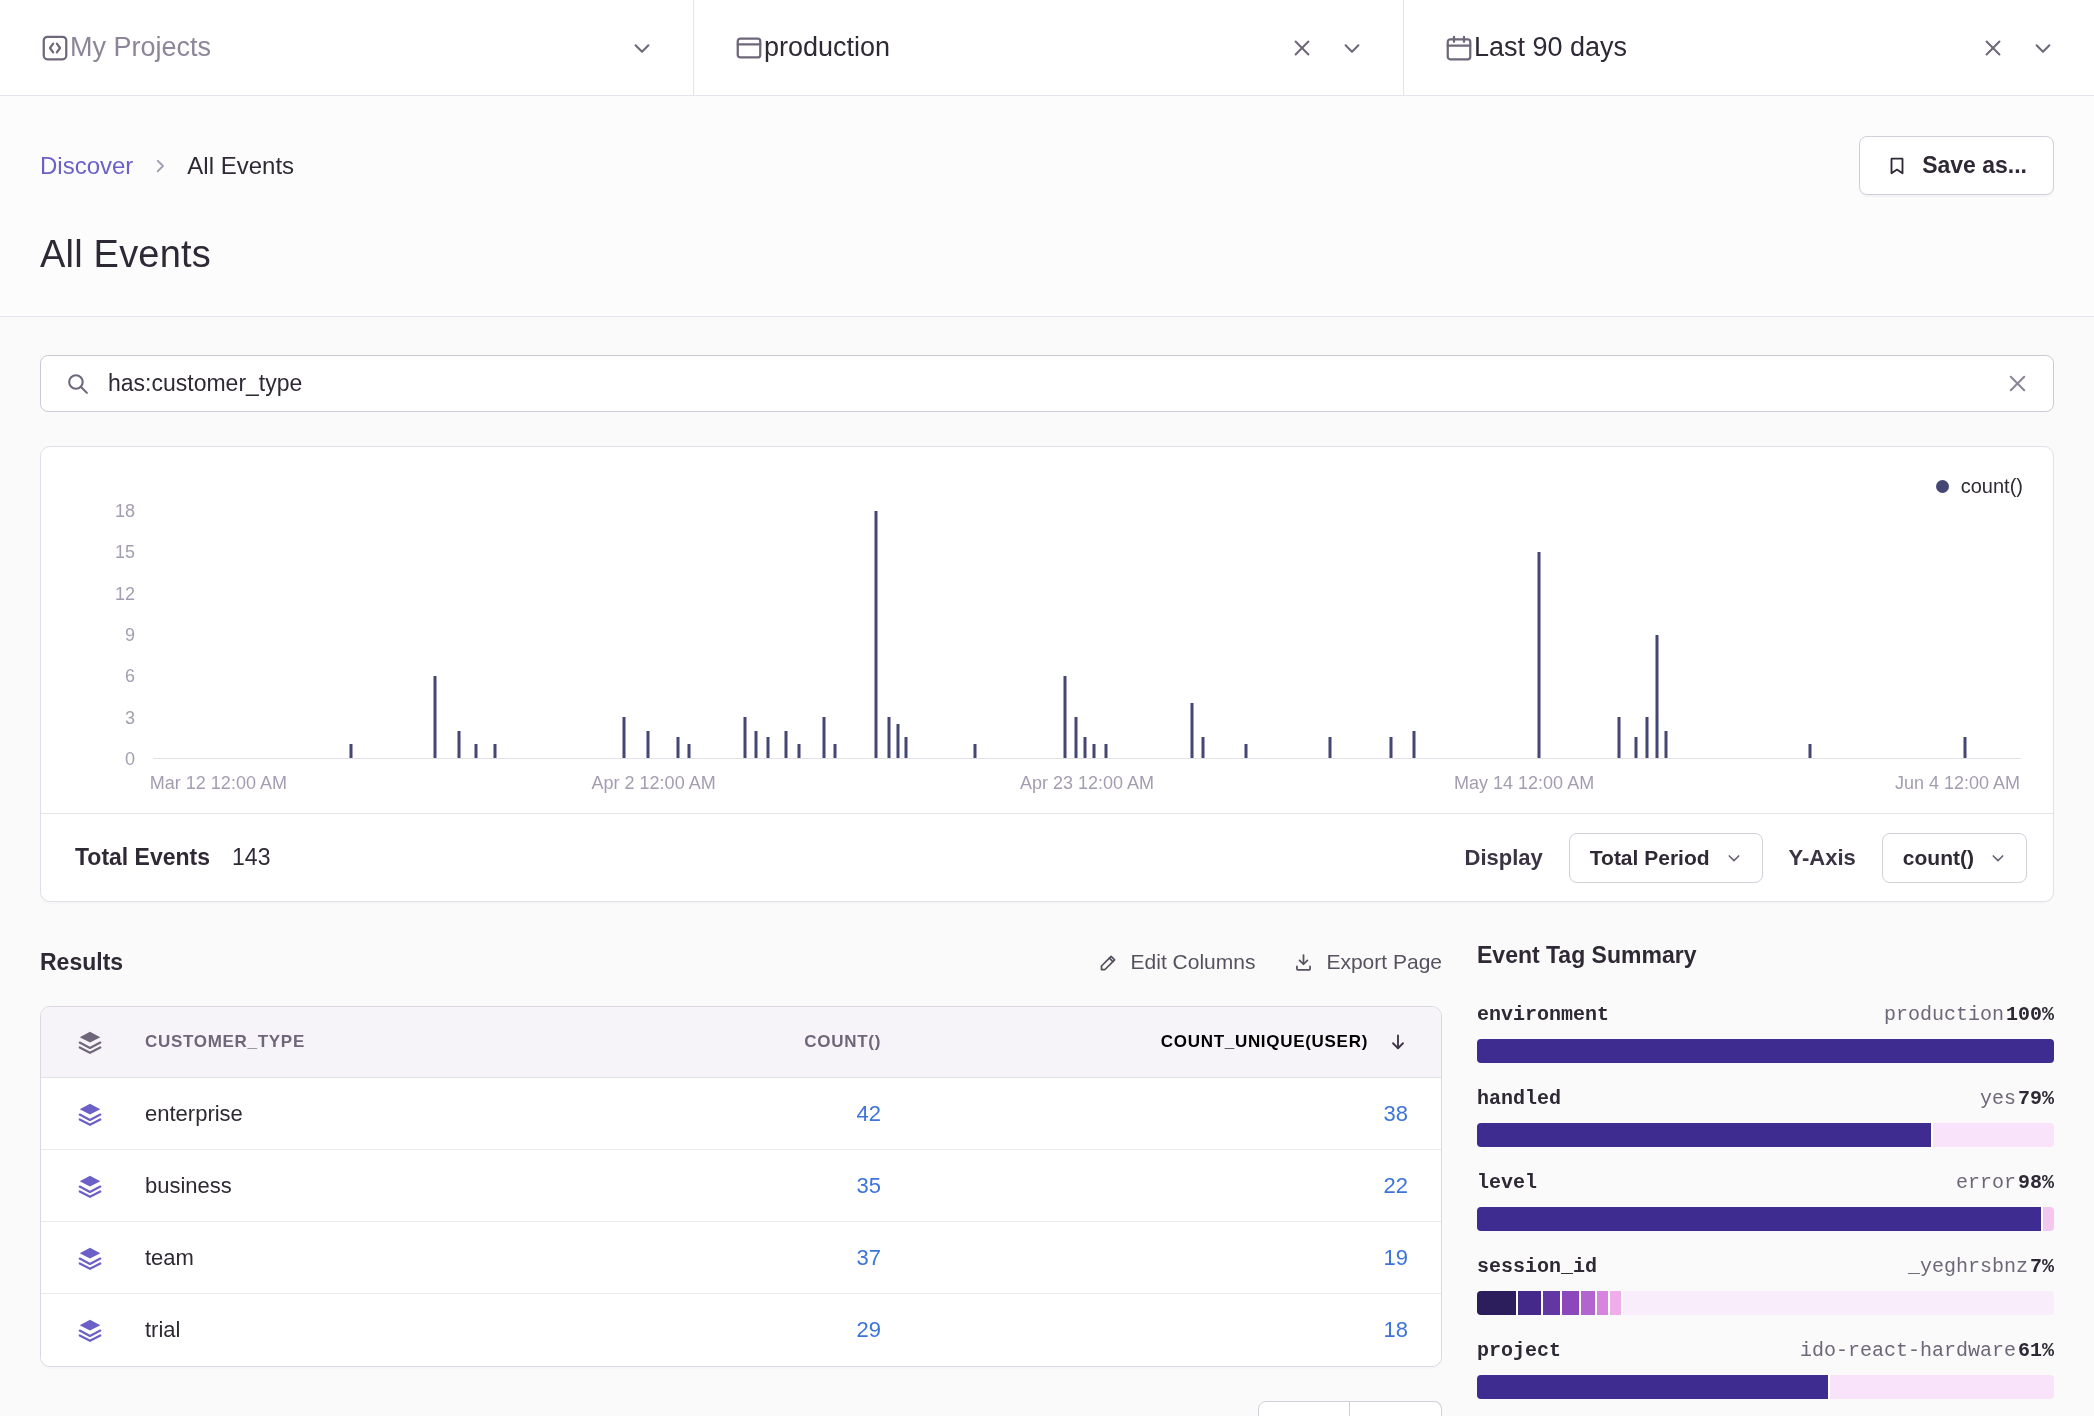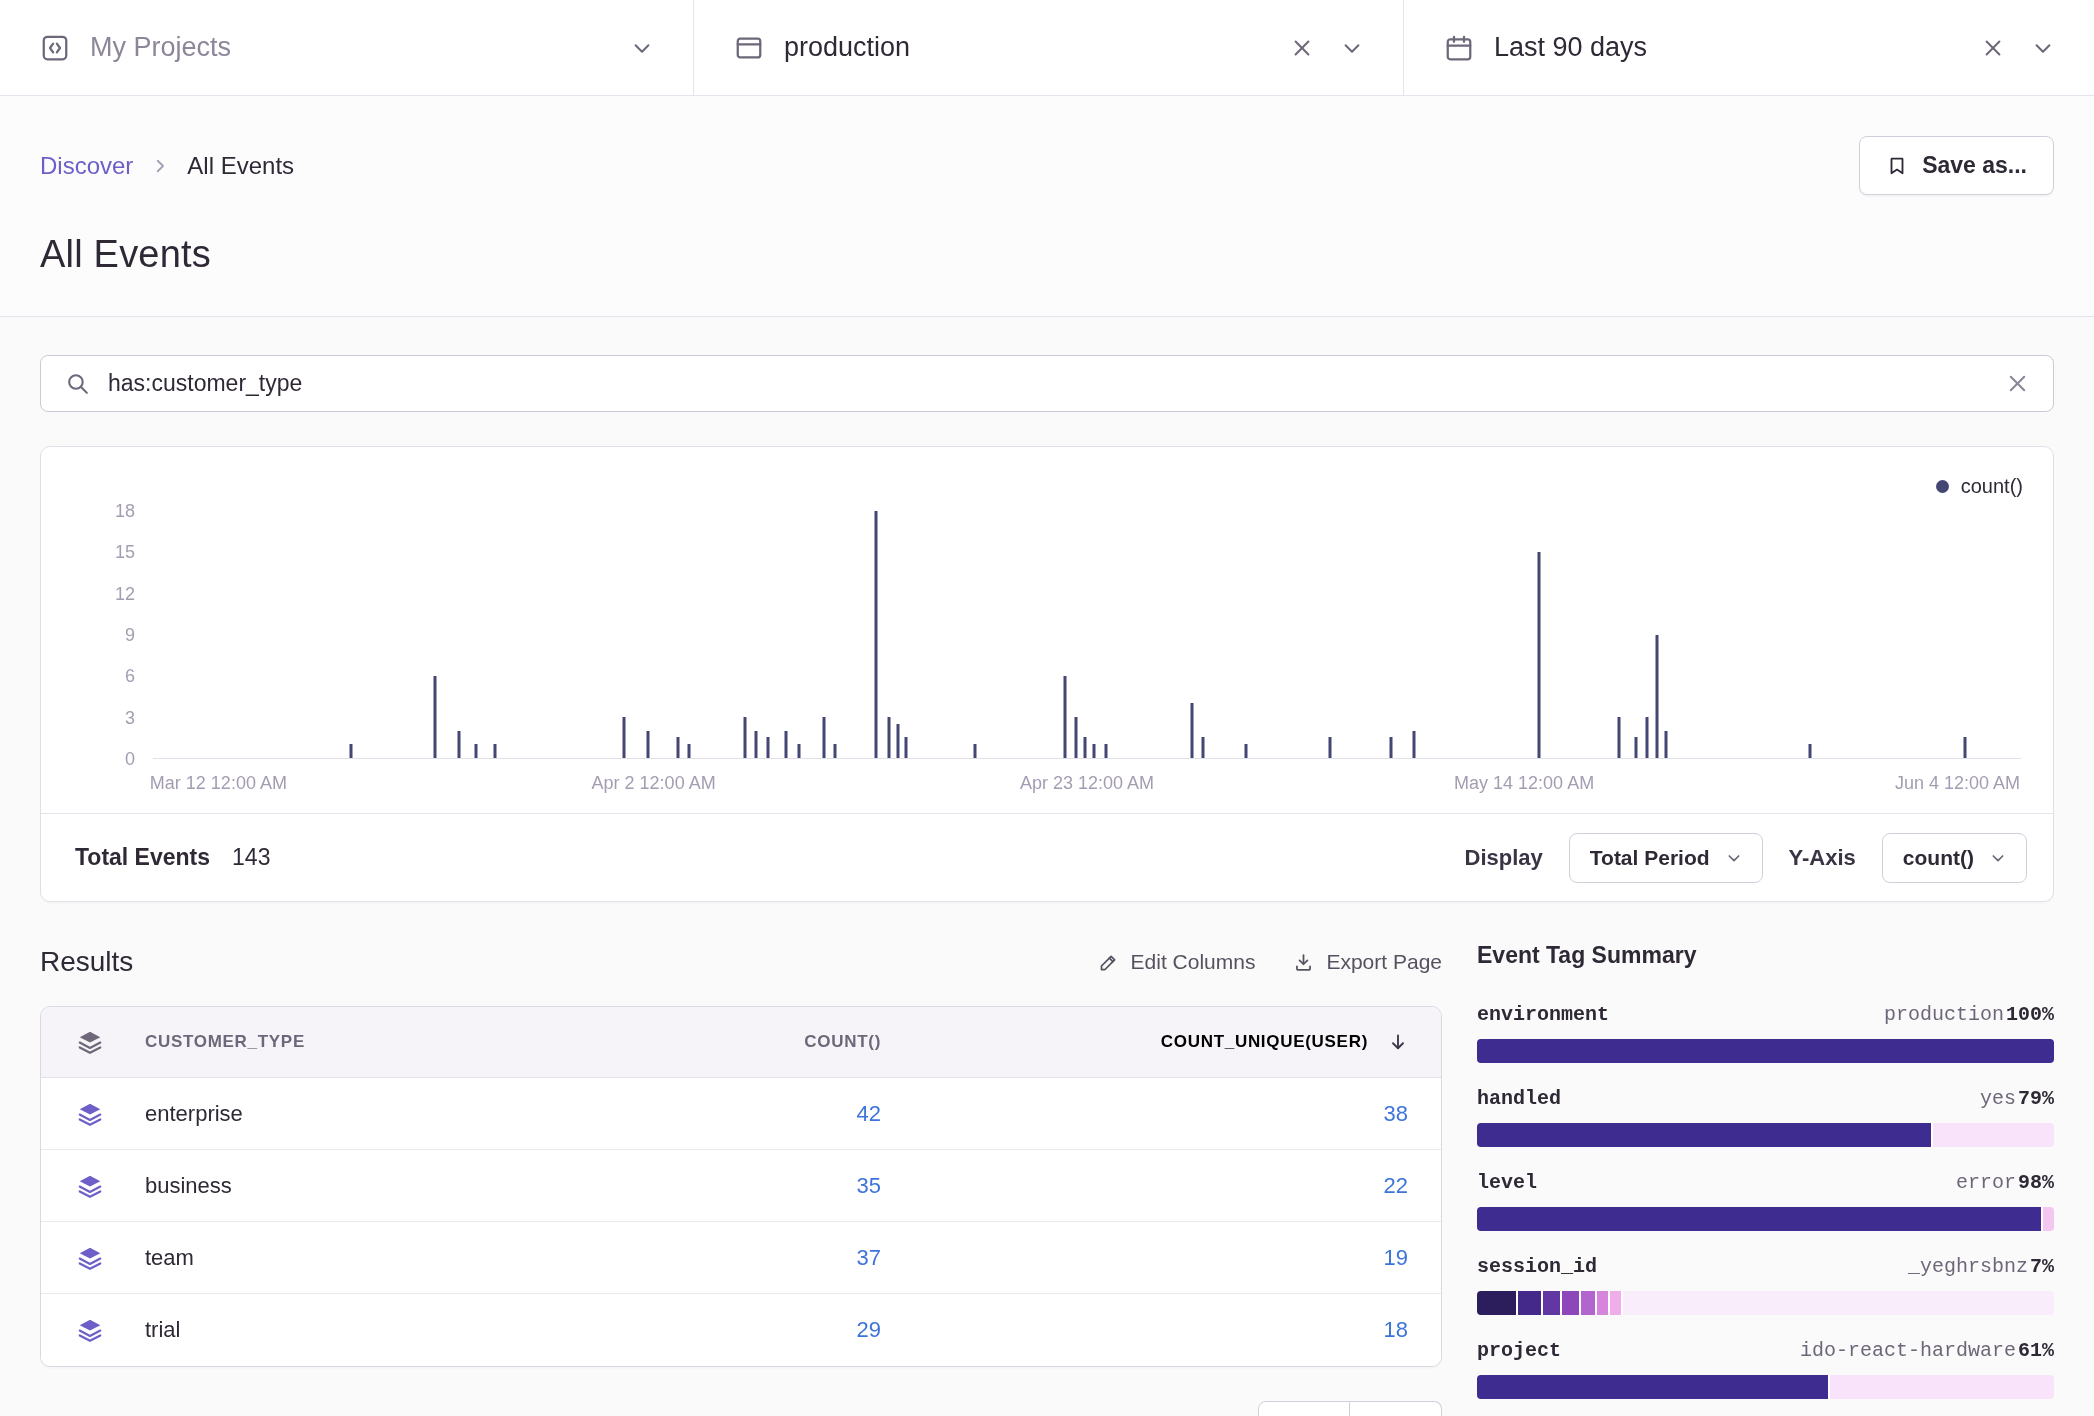--- a/index.html
+++ b/index.html
@@ -11,21 +11,21 @@
   }
   .page{width:2094px;height:1416px;display:flex;flex-direction:column;}
 
   
   .topbar{flex:0 0 96px;height:96px;background:#fff;border-bottom:1px solid #e7e3ec;display:flex;align-items:stretch;}
   .tb-seg{display:flex;align-items:center;justify-content:space-between;padding:0 40px;cursor:pointer;}
   .seg-project{width:693px;}
   .seg-env{width:709px;}
   .seg-date{flex:1;}
   .tb-divider{width:1px;background:#e7e3ec;}
-  .tb-left{display:flex;align-items:center;gap:20px;min-width:0;}
+  .tb-left{display:flex;align-items:center;min-width:0;}
   .tb-label{font-size:27px;white-space:nowrap;}
   .seg-project .tb-label{color:#8d8699;}
   .seg-env .tb-label,.seg-date .tb-label{color:#2f2936;font-weight:500;}
   .tb-icon{color:#6e6779;display:block;}
   .tb-icons{display:flex;align-items:center;gap:28px;color:#6e6779;}
 
   
   .page-header{background:#fcfcfd;border-bottom:1px solid #e7e3ec;padding:40px 40px 40px;}
   .ph-top{display:flex;align-items:center;justify-content:space-between;}
   .breadcrumb{display:flex;align-items:center;gap:18px;font-size:24px;}
@@ -63,21 +63,21 @@
   .cf-total-value{font-size:23px;}
   .cf-right{display:flex;align-items:center;gap:26px;}
   .cf-label{font-size:22px;font-weight:700;color:#3a3444;}
   .dropdown-btn{display:flex;align-items:center;gap:16px;height:50px;padding:0 20px;background:#fff;border:1px solid #d4cdda;border-radius:8px;font-size:21px;font-weight:600;color:#2f2936;cursor:pointer;}
   .dropdown-btn .tb-icon{color:#6e6779;}
 
   
   .results-row{display:flex;margin-top:40px;gap:35px;align-items:flex-start;}
   .results-left{flex:0 0 1402px;width:1402px;}
   .results-header{display:flex;align-items:center;justify-content:space-between;height:40px;}
-  .results-title{font-size:28px;font-weight:400;}
+  .results-title{font-size:23px;font-weight:700;}
   .results-actions{display:flex;gap:38px;}
   .action-link{display:flex;align-items:center;gap:12px;font-size:21px;color:#57515f;cursor:pointer;}
   .table-card{margin-top:24px;background:#fff;border:1px solid #ddd7e2;border-radius:10px;overflow:hidden;box-shadow:0 2px 0 rgba(45,35,70,0.02);}
   .t-header,.t-row{display:grid;grid-template-columns:84px 1fr 330px 560px;align-items:center;}
   .t-header{background:#f6f4f8;border-bottom:1px solid #e4dfe9;height:71px;}
   .t-row{height:72px;background:#fff;border-bottom:1px solid #ece8f0;}
   .t-row:last-child{border-bottom:none;}
   .icon-cell{display:flex;justify-content:center;padding-left:14px;}
   .th{font-size:17px;font-weight:700;color:#6e6779;letter-spacing:0.7px;}
   .th.name-h{padding-left:20px;}

